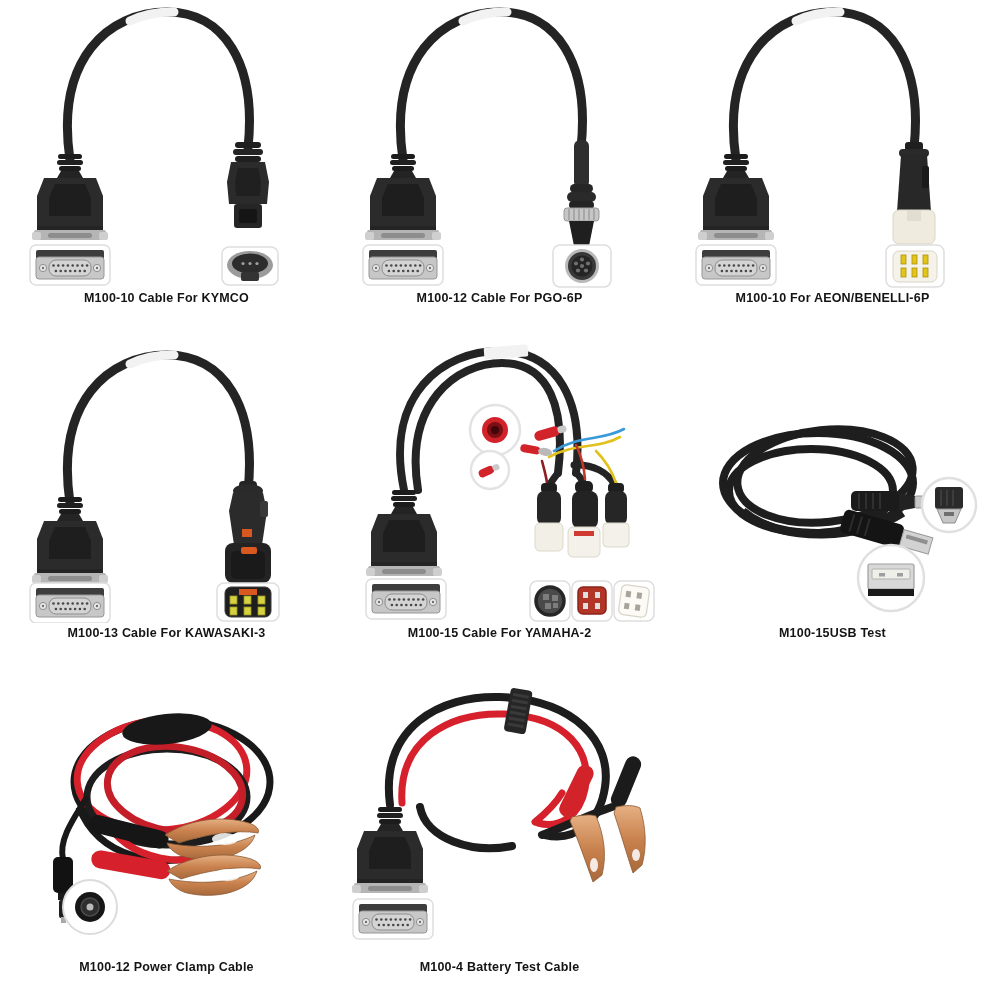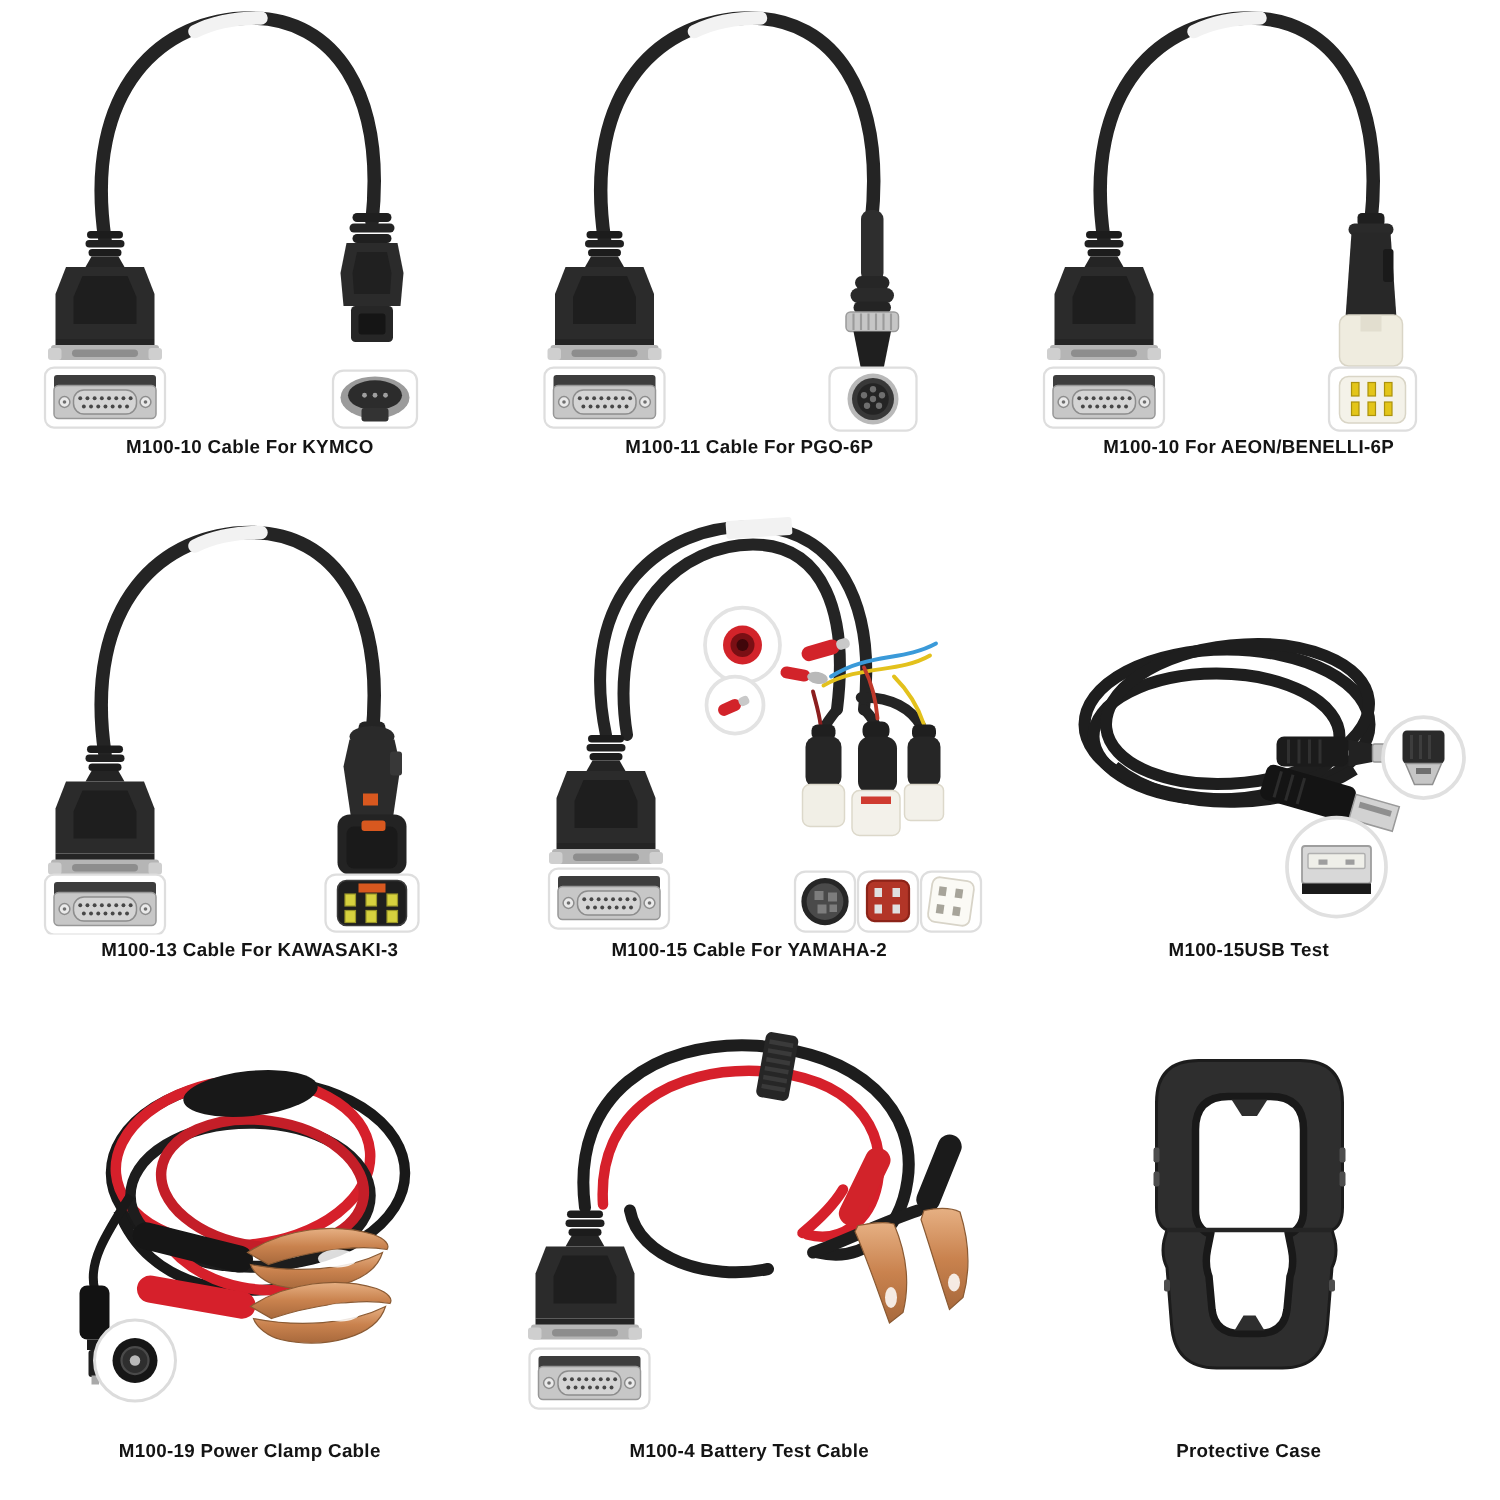--- a/index.html
+++ b/index.html
@@ -136,21 +136,21 @@
         <g fill="#6f6f6f">
             <circle cx="232" cy="259.5" r="2.1"></circle>
             <circle cx="226" cy="263.5" r="2.1"></circle>
             <circle cx="228" cy="270.5" r="2.1"></circle>
             <circle cx="236" cy="270.5" r="2.1"></circle>
             <circle cx="238" cy="263.5" r="2.1"></circle>
             <circle cx="232" cy="266" r="2.1"></circle>
           </g>
       </g>
     </svg>
-    <figcaption class="caption">M100-11 Cable For PGO-6P</figcaption>
+    <figcaption class="caption">M100-12 Cable For PGO-6P</figcaption>
   </figure>
 
   <figure class="cell">
     <svg width="300" height="288" viewBox="0 0 300 288">
       <use href="#arcCable"></use>
         <use href="#arcBand"></use>
       <g transform="translate(53,154)">
           <use href="#db15v"></use>
         </g>
       <g>
@@ -393,21 +393,21 @@
         <path d="M150,176 C180,182 214,180 238,168 C232,188 198,197 168,190 C160,188 152,182 150,176 Z" fill="url(#copperG)" stroke="#8a5a33" stroke-width="0.8"></path>
         <ellipse cx="208" cy="172" rx="13" ry="6" fill="#ffffff" opacity="0.85"></ellipse>
       </g>
       <g>
         <circle cx="73" cy="240" r="27" fill="#ffffff" stroke="#dcdcdc" stroke-width="2"></circle>
         <circle cx="73" cy="240" r="15" fill="#161616"></circle>
         <circle cx="73" cy="240" r="9" fill="#2e2e2e" stroke="#4a4a4a" stroke-width="1.5"></circle>
         <circle cx="73" cy="240" r="3.5" fill="#b9b9b9"></circle>
       </g>
     </svg>
-    <figcaption class="caption">M100-19 Power Clamp Cable</figcaption>
+    <figcaption class="caption">M100-12 Power Clamp Cable</figcaption>
   </figure>
 
   <figure class="cell">
     <svg width="300" height="290" viewBox="0 0 300 290">
       <g fill="none" stroke-linecap="round">
         <path d="M40,138 C30,60 90,28 150,30 C225,33 262,75 255,120 C250,155 225,175 195,168" stroke="#1d1d1d" stroke-width="8"></path>
         <path d="M52,136 C48,72 100,45 155,47 C218,50 242,85 235,122 C230,148 210,162 188,156" stroke="#d6202b" stroke-width="7"></path>
         <path d="M70,140 C76,172 122,187 162,179" stroke="#1d1d1d" stroke-width="8"></path>
         <path d="M185,155 C196,146 206,136 212,126" stroke="#d6202b" stroke-width="7"></path>
         <path d="M192,168 C214,160 238,148 262,140" stroke="#1d1d1d" stroke-width="8"></path>
@@ -436,36 +436,14 @@
       </g>
       <g>
         <rect x="268" y="88" width="16" height="54" rx="8" fill="#1b1b1b" transform="rotate(22 276 115)"></rect>
         <path d="M266,140 C276,138 284,138 290,141 C296,160 297,180 292,198 L283,206 C277,188 270,164 264,146 Z" fill="url(#copperG)" stroke="#8a5a33" stroke-width="0.8"></path>
         <ellipse cx="286" cy="188" rx="4" ry="6" fill="#ffffff" opacity="0.85"></ellipse>
       </g>
     </svg>
     <figcaption class="caption">M100-4 Battery Test Cable</figcaption>
   </figure>
 
-  <figure class="cell">
-    <svg width="300" height="290" viewBox="0 0 300 290">
-      <g>
-        <path fill-rule="evenodd" fill="#2e2e2e" stroke="#1c1c1c" stroke-width="2" d="
-          M116,40 L184,40 Q212,40 212,68 L212,138 Q212,150 205,153 L207,160 Q209,170 205,178 L202,216 Q200,245 172,245 L128,245 Q100,245 98,216 L95,178 Q91,170 93,160 L95,153 Q88,150 88,138 L88,68 Q88,40 116,40 Z
-          M136,64 L164,64 Q186,64 186,86 L186,140 Q186,152 176,156 L178,166 Q180,176 177,184 L175,206 Q173,222 156,222 L144,222 Q127,222 125,206 L123,184 Q120,176 122,166 L124,156 Q114,152 114,140 L114,86 Q114,64 136,64 Z"></path>
-        <path fill="none" stroke="#191919" stroke-width="5" d="M136,64 L164,64 Q186,64 186,86 L186,140 Q186,152 176,156 L178,166 Q180,176 177,184 L175,206 Q173,222 156,222 L144,222 Q127,222 125,206 L123,184 Q120,176 122,166 L124,156 Q114,152 114,140 L114,86 Q114,64 136,64 Z"></path>
-        <path d="M138,66 L162,66 L155,77 L145,77 Z" fill="#2e2e2e"></path>
-        <path d="M140,220 L160,220 L154,210 L146,210 Z" fill="#2e2e2e"></path>
-        <path d="M95,153 L205,153" stroke="#242424" stroke-width="3"></path>
-        <g fill="#4d4d4d">
-          <rect x="86" y="98" width="4" height="10" rx="1.5"></rect>
-            <rect x="86" y="114" width="4" height="10" rx="1.5"></rect>
-          <rect x="210" y="98" width="4" height="10" rx="1.5"></rect>
-            <rect x="210" y="114" width="4" height="10" rx="1.5"></rect>
-          <rect x="93" y="186" width="4" height="8" rx="1.5"></rect>
-            <rect x="203" y="186" width="4" height="8" rx="1.5"></rect>
-        </g>
-      </g>
-    </svg>
-    <figcaption class="caption">Protective Case</figcaption>
-  </figure>
 
 </div>
 
 </body></html>

